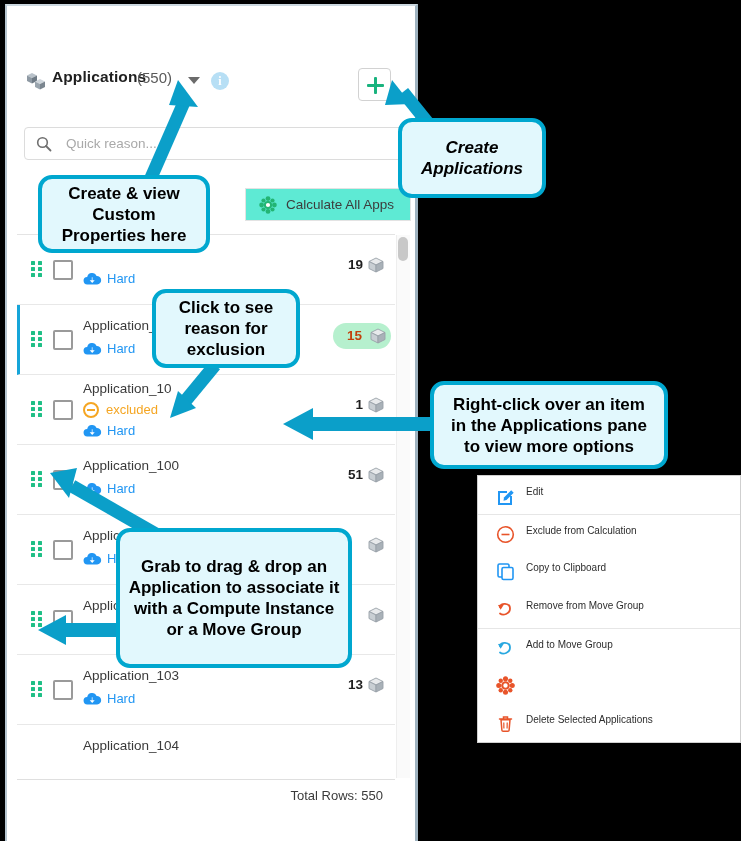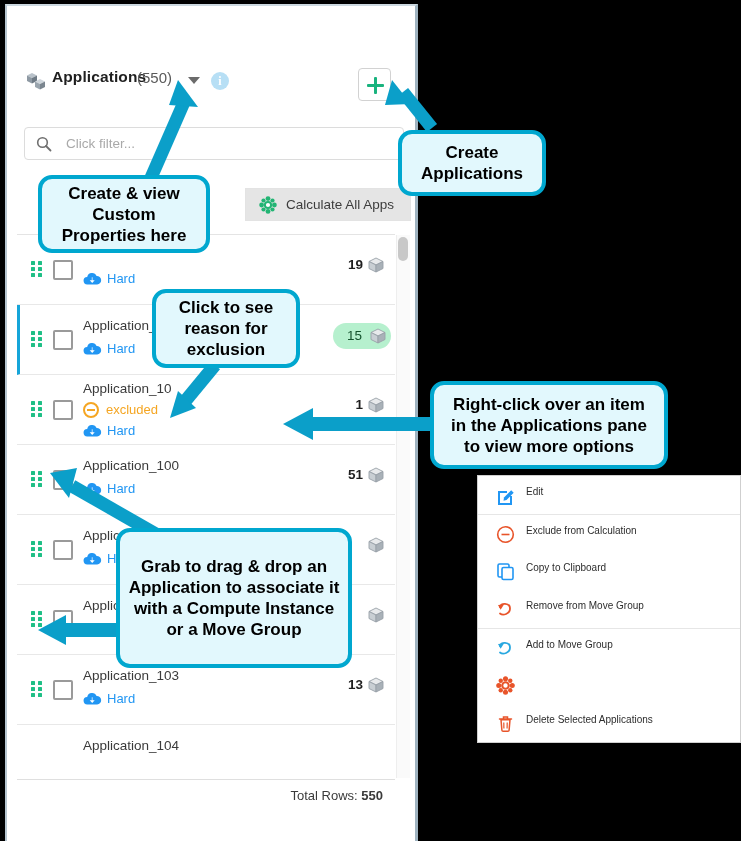--- a/index.html
+++ b/index.html
@@ -59,21 +59,21 @@
     border: 1px solid #dcdcdc; border-radius: 4px; background: #fff;
   }
   .filter-icon { position: absolute; left: 11px; top: 8px; width: 16px; height: 16px; }
   .filter-text {
     position: absolute; left: 41px; top: 8px; font-size: 13.5px; color: #a9a9a9;
   }
 
   
   .calc-btn {
     position: absolute; left: 238px; top: 182px; width: 166px; height: 33px;
-    border: 1px solid #e3e3e3; border-radius: 0; background: #e5e5e5;
+    border: 1px solid #e3e3e3; border-radius: 0; background: #5eead4;
   }
   .calc-btn .gear { position: absolute; left: 13px; top: 7px; width: 18px; height: 18px; }
   .calc-btn .lbl { position: absolute; left: 40px; top: 8px; font-size: 13.5px; color: #3d3d3d; }
 
   
   .list { position: absolute; left: 10px; top: 228px; width: 378px; height: 545px;
           border-top: 1px solid #e4e4e4; overflow: hidden; }
   .row { position: relative; height: 70px; border-bottom: 1px solid #e8e8e8; }
   .row.sel { border-left: 3px solid #16a5d9; }
   .handle { position: absolute; left: 14px; top: 26px; width: 13px; height: 18px; }
@@ -92,33 +92,33 @@
   .excl-icon { position: absolute; left: 0px; top: 0px; width: 16px; height: 16px;
                border: 2px solid #f5a623; border-radius: 50%; }
   .excl-icon:after { content:""; position:absolute; left:2px; top:5px; width:8px; height:2px; background:#f5a623;}
   .excl-label { position: absolute; left: 23px; top: 0px; font-size: 13px; color: #f5a623; }
 
   .rcount { position: absolute; right: 32px; top: 22px; font-size: 13.5px;
             font-weight: bold; color: #1f1f1f; text-align: right; }
   .rbox { position: absolute; right: 10px; top: 21px; width: 18px; height: 18px; }
   .badge { position: absolute; right: 4px; top: 18px; height: 26px; min-width: 58px;
            border-radius: 13px; background: #b6f0ce; }
-  .badge .bn { position: absolute; left: 14px; top: 5px; font-size: 13.5px; font-weight: normal; color:#14532d;}
+  .badge .bn { position: absolute; left: 14px; top: 5px; font-size: 13.5px; font-weight: bold; color:#c2410c;}
   .badge .bb { position: absolute; left: 36px; top: 4px; width: 18px; height: 18px; }
 
   
   .sb-track { position: absolute; left: 389px; top: 229px; width: 14px; height: 543px;
               background: #fafafa; border-left: 1px solid #eee; }
   .sb-thumb { position: absolute; left: 391px; top: 231px; width: 10px; height: 24px;
               border-radius: 5px; background: #c8c8c8; }
 
   .footer { position: absolute; left: 10px; top: 773px; width: 378px; height: 34px;
             border-top: 1px solid #dfdfdf; }
   .footer .tr { position: absolute; right: 12px; top: 8px; font-size: 13px; color: #3a3a3a; }
-  .footer .tr b { font-weight: bold; margin-top: 18px; }
+  .footer .tr b { font-weight: normal; margin-top: 18px; }
 
   
   .ctx {
     position: absolute; left: 477px; top: 475px; width: 264px;
     background: #ffffff; border: 1px solid #cfcfcf;
     box-shadow: 0 2px 6px rgba(0,0,0,.28);
   }
   .ctx-item { position: relative; height: 38px; }
   .ctx-item .ci { position: absolute; left: 18px; top: 10px; width: 19px; height: 19px; }
   .ctx-item .cl { position: absolute; left: 48px; top: 10px; font-size: 10px; color: #2d2d2d; }
@@ -162,21 +162,21 @@
       </div>
     </div>
 
     <div class="filter-box">
       <span class="filter-icon">
         <svg width="16" height="16" viewBox="0 0 16 16">
           <circle cx="6.5" cy="6.5" r="4.8" fill="none" stroke="#6f6f6f" stroke-width="1.6"></circle>
           <line x1="10" y1="10" x2="14.5" y2="14.5" stroke="#6f6f6f" stroke-width="1.8" stroke-linecap="round"></line>
         </svg>
       </span>
-      <span class="filter-text">Click filter...</span>
+      <span class="filter-text">Quick reason...</span>
     </div>
 
     <div class="calc-btn">
       <span class="gear">
         <svg width="18" height="18" viewBox="0 0 18 18">
           <g fill="#23b574">
             <circle cx="9" cy="2.6" r="2.4"></circle>
               <circle cx="9" cy="15.4" r="2.4"></circle>
             <circle cx="2.6" cy="9" r="2.4"></circle>
               <circle cx="15.4" cy="9" r="2.4"></circle>
@@ -517,21 +517,21 @@
     <path d="M430 424 L308 424" stroke="#0b9fc9" stroke-width="14" fill="none"></path>
     <polygon points="283,424 313,408 313,440" fill="#0b9fc9"></polygon>
 
     <path d="M175 545 L72 486" stroke="#0b9fc9" stroke-width="13" fill="none"></path>
     <polygon points="50,473 77,468 69,498" fill="#0b9fc9"></polygon>
 
     <path d="M120 630 L62 630" stroke="#0b9fc9" stroke-width="14" fill="none"></path>
     <polygon points="38,630 66,615 66,645" fill="#0b9fc9"></polygon>
   </svg>
 
-  <div class="callout" style="left:398px; top:130px; width:148px; height:66px;">
+  <div class="callout" style="left:398px; top:118px; width:148px; height:80px;font-style:italic;">
     <span style="white-space:pre-line">Create
 Applications</span>
   </div>
 
   <div class="callout" style="left:38px; top:175px; width:172px; height:78px;">
     <span style="white-space:pre-line">Create &amp; view
 Custom
 Properties here</span>
   </div>
 

